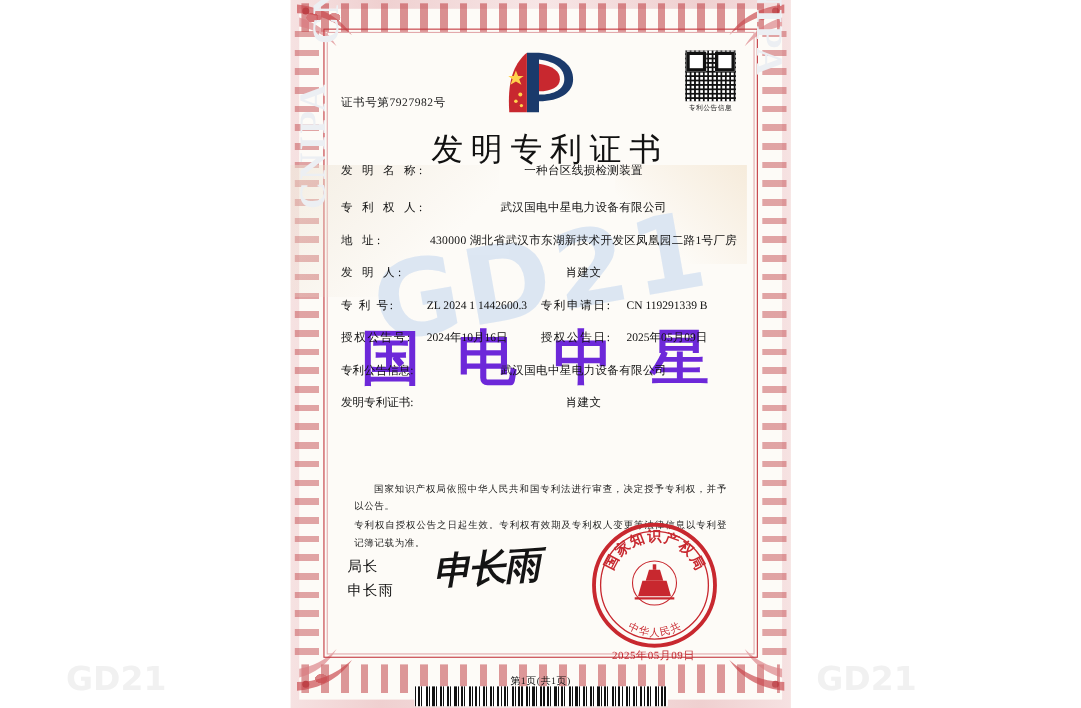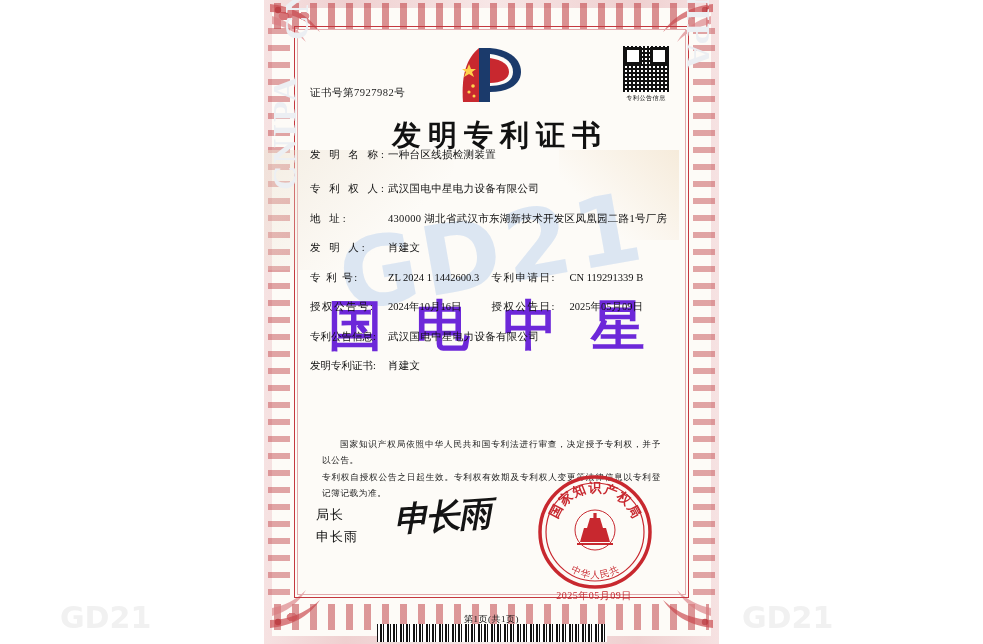--- a/index.html
+++ b/index.html
@@ -204,21 +204,21 @@
     letter-spacing: .4px;
     white-space: nowrap;
   }
 
   .doc-title {
     position: absolute;
     left: 17px; right: 0;
     top: 80px;
     text-align: center;
     font-size: 29px;
-    font-weight: bold;
+    font-weight: normal;
     letter-spacing: 7px;
     color: #111;
   }
 
   .fields {
     position: absolute;
     left: 6px; right: 6px;
     top: 112px;
   }
   .row {
@@ -231,20 +231,21 @@
   .row .lbl {
     width: 78px;
     flex: 0 0 78px;
     letter-spacing: 3px;
     white-space: nowrap;
   }
   .row .lbl.tight { letter-spacing: 0px; }
   .row .val {
     flex: 1 1 auto;
     letter-spacing: .3px;
+    text-align: center;
   }
   .row.two .cell {
     display: flex;
     align-items: baseline;
     width: 50%;
   }
   .row.two .cell .lbl2 {
     width: 78px;
     flex: 0 0 78px;
     letter-spacing: 1.5px;

